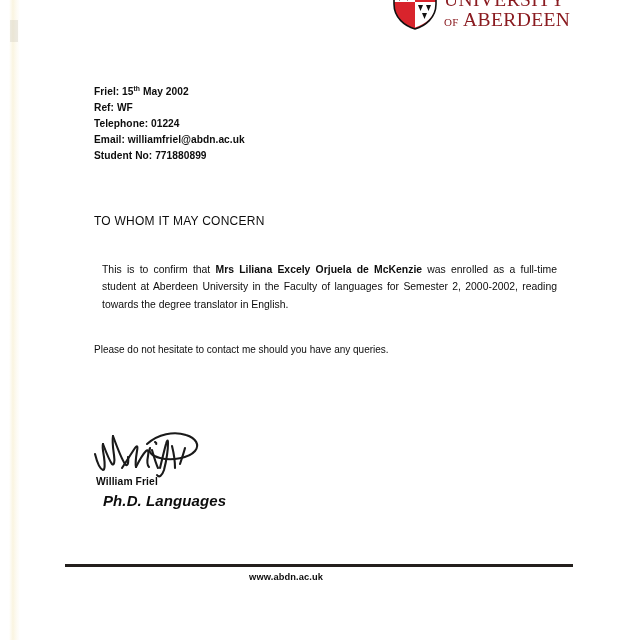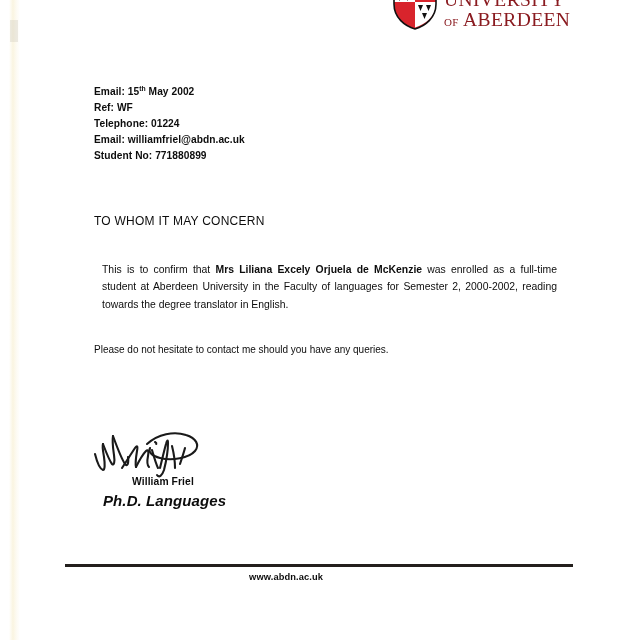--- a/index.html
+++ b/index.html
@@ -137,21 +137,20 @@
     width: 120px;
     height: 56px;
   }
   .signer-name {
     position: absolute;
     left: 4px;
     top: 52px;
     font-size: 10.3px;
     font-weight: bold;
     letter-spacing: 0.1px;
-    margin-left: 36px;
   }
   .signer-title {
     position: absolute;
     left: 11px;
     top: 68px;
     font-size: 15px;
     font-weight: bold;
     font-style: italic;
     letter-spacing: 0.1px;
   }
@@ -211,21 +210,21 @@
       </svg>
     </div>
 
     <div class="wordmark">
       <div class="line1">UNIVERSITY</div>
       <div class="line2"><span class="small-of">OF</span> <span>ABERDEEN</span></div>
     </div>
   </div>
 
   <div class="meta">
-    <div><span>Email:</span> <span>15</span><sup>th</sup> <span>May 2002</span></div>
+    <div><span>Friel:</span> <span>15</span><sup>th</sup> <span>May 2002</span></div>
     <div>Ref: WF</div>
     <div>Telephone: 01224</div>
     <div>Email: williamfriel@abdn.ac.uk</div>
     <div>Student No: 771880899</div>
   </div>
 
   <div class="salutation">TO WHOM IT MAY CONCERN</div>
 
   <div class="body-para"><span>This is to confirm that </span><b>Mrs Liliana Excely Orjuela de McKenzie</b><span> was enrolled as a full-time student at Aberdeen University in the Faculty of languages for Semester 2, 2000-2002, reading towards the degree translator in English.</span></div>
 

